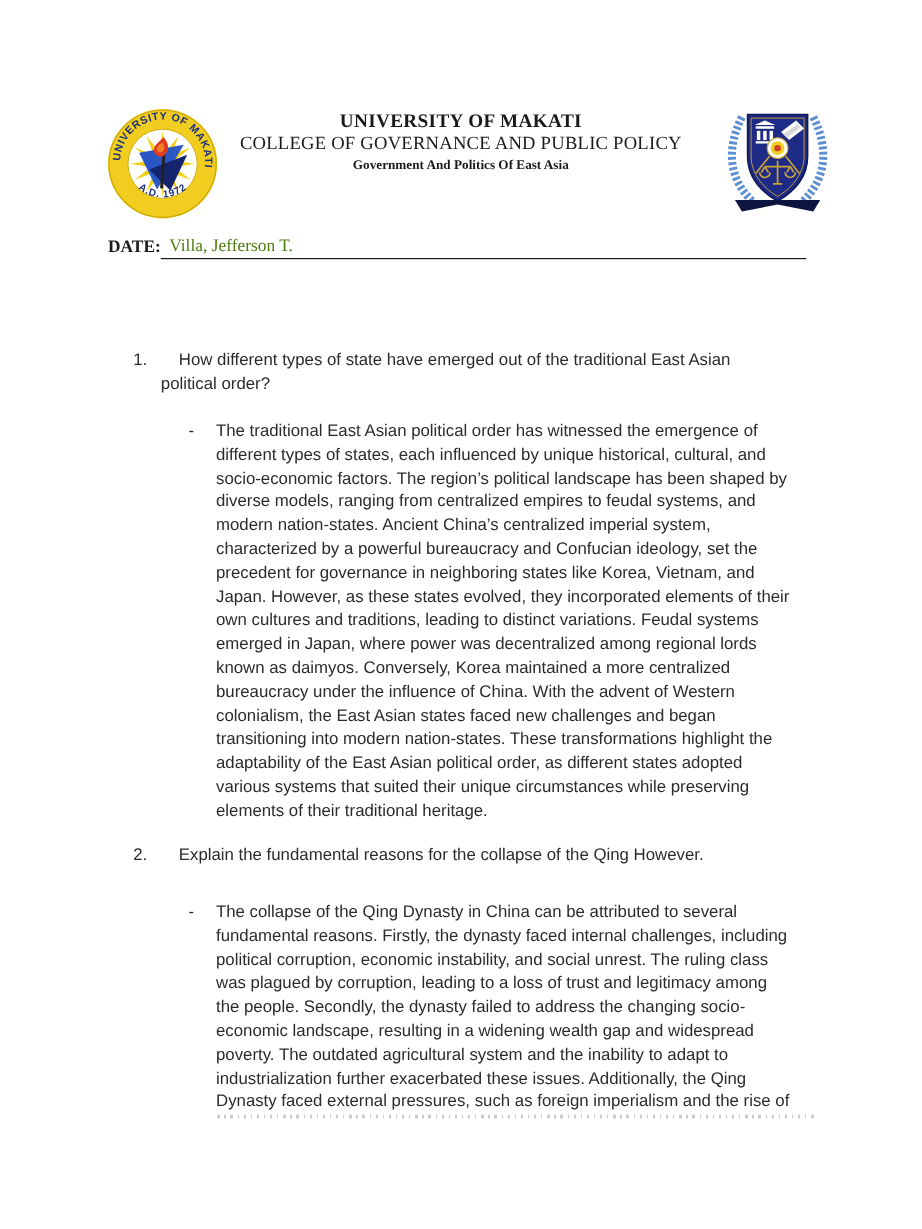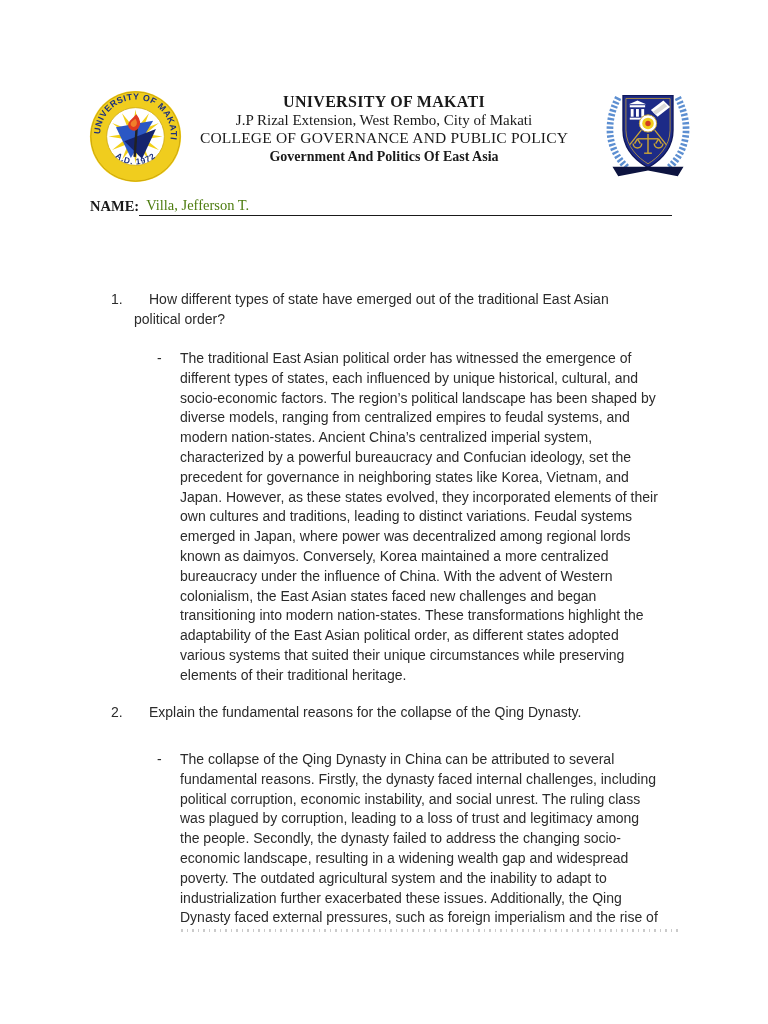--- a/index.html
+++ b/index.html
@@ -12,21 +12,21 @@
   
   .seal-left{position:absolute;left:89px;top:90px;width:93px;height:93px;}
   .crest-right{position:absolute;left:597px;top:86px;width:102px;height:96px;}
   .header-center{
     position:absolute;left:150px;right:150px;top:93px;text-align:center;
     font-family:"Liberation Serif","DejaVu Serif",serif;color:#1a1a1a;
   }
   .h-university{font-size:16px;font-weight:bold;letter-spacing:.3px;line-height:18px;}
   .h-address{font-size:15px;line-height:18px;}
   .h-college{font-size:15.5px;line-height:18px;letter-spacing:.2px;}
-  .h-course{font-size:14px;font-weight:bold;line-height:19px;}
+  .h-course{font-size:11px;font-weight:bold;line-height:19px;}
 
   
   .info-row{
     position:absolute;display:flex;align-items:flex-end;
     font-family:"Liberation Serif","DejaVu Serif",serif;color:#1a1a1a;font-size:14.5px;
   }
   .info-row .lbl{font-weight:bold;white-space:nowrap;padding-bottom:1px;}
   .blank{
     border-bottom:1.6px solid #1a1a1a;white-space:nowrap;
     padding:0 0 1px 7px;color:#4d7c0f;
@@ -118,21 +118,20 @@
       <textPath href="#sealArcTop" startOffset="7%">UNIVERSITY OF MAKATI</textPath>
     </text>
     <path id="sealArcBottom" d="M19,60 A34 34 0 0 0 81,60" fill="none"></path>
     <text font-size="9" font-weight="bold" fill="#1b2f7e" letter-spacing="0.8" text-anchor="middle" font-family="Liberation Sans, sans-serif">
       <textPath href="#sealArcBottom" startOffset="50%">A.D. 1972</textPath>
     </text>
   </svg>
 
   <div class="header-center">
     <div class="h-university">UNIVERSITY OF MAKATI</div>
-    <div class="h-address">J.P Rizal Extension, West Rembo, City of Makati</div>
     <div class="h-college">COLLEGE OF GOVERNANCE AND PUBLIC POLICY</div>
     <div class="h-course">Government And Politics Of East Asia</div>
   </div>
 
   <svg class="crest-right" viewBox="0 0 100 100">
     <path d="M19,12 C5,40 8,66 28,85" stroke="#5d8fd1" stroke-width="7" fill="none" stroke-dasharray="2.5 2"></path>
     <path d="M81,12 C95,40 92,66 72,85" stroke="#5d8fd1" stroke-width="7" fill="none" stroke-dasharray="2.5 2"></path>
     <path d="M24,10 H76 V46 C76,66 62,78 50,85 C38,78 24,66 24,46 Z" fill="#1d2b87" stroke="#11195c" stroke-width="1.5"></path>
     <path d="M27,13 H73 V46 C73,63 60,75 50,81 C40,75 27,63 27,46 Z" fill="none" stroke="#c9a437" stroke-width="0.8"></path>
     <g fill="#ffffff">
@@ -159,21 +158,21 @@
       <line x1="61" y1="55" x2="58" y2="60"></line>
         <line x1="61" y1="55" x2="64" y2="60"></line>
       <path d="M34.5,60 a4.5,4.5 0 0 0 9,0"></path>
       <path d="M56.5,60 a4.5,4.5 0 0 0 9,0"></path>
       <line x1="46" y1="70" x2="54" y2="70"></line>
     </g>
     <path d="M13,84 L87,84 L81,94 L50,88 L19,94 Z" fill="#0d1440"></path>
   </svg>
 
   <div class="info-row row-name">
-    <span class="lbl">NAME:</span>
+    <span class="lbl">DATE:</span>
     <span class="blank">Villa, Jefferson T.</span>
   </div>
 
 
   <div class="question q1">
     <div class="q-wrap">
       <span class="q-num">1.</span>
       <div class="q-text">How different types of state have emerged out of the traditional East Asian
 political order?</div>
     </div>
@@ -198,21 +197,21 @@
 transitioning into modern nation-states. These transformations highlight the
 adaptability of the East Asian political order, as different states adopted
 various systems that suited their unique circumstances while preserving
 elements of their traditional heritage.</div>
     </div>
   </div>
 
   <div class="question q2">
     <div class="q-wrap">
       <span class="q-num">2.</span>
-      <div class="q-text">Explain the fundamental reasons for the collapse of the Qing Dynasty.</div>
+      <div class="q-text">Explain the fundamental reasons for the collapse of the Qing However.</div>
     </div>
   </div>
 
   <div class="answer a2">
     <div class="a-wrap">
       <span class="a-dash">-</span>
       <div class="a-text">The collapse of the Qing Dynasty in China can be attributed to several
 fundamental reasons. Firstly, the dynasty faced internal challenges, including
 political corruption, economic instability, and social unrest. The ruling class
 was plagued by corruption, leading to a loss of trust and legitimacy among

